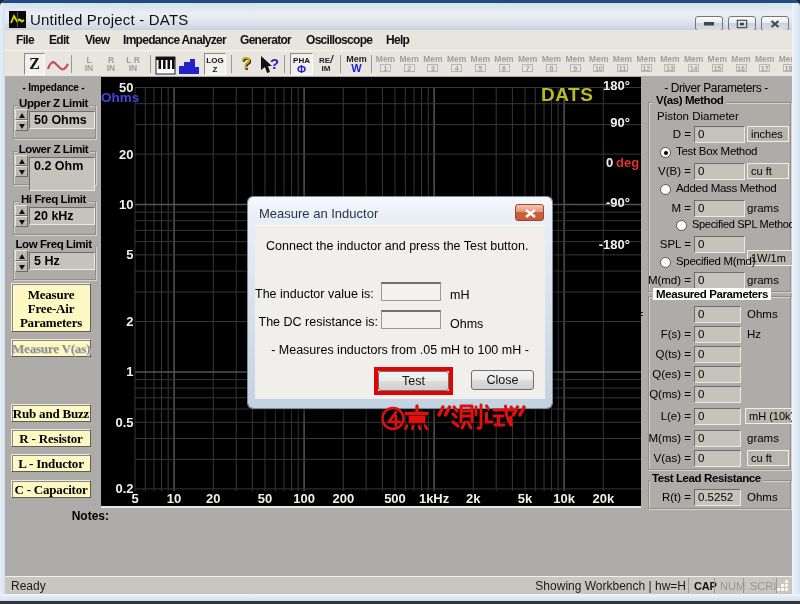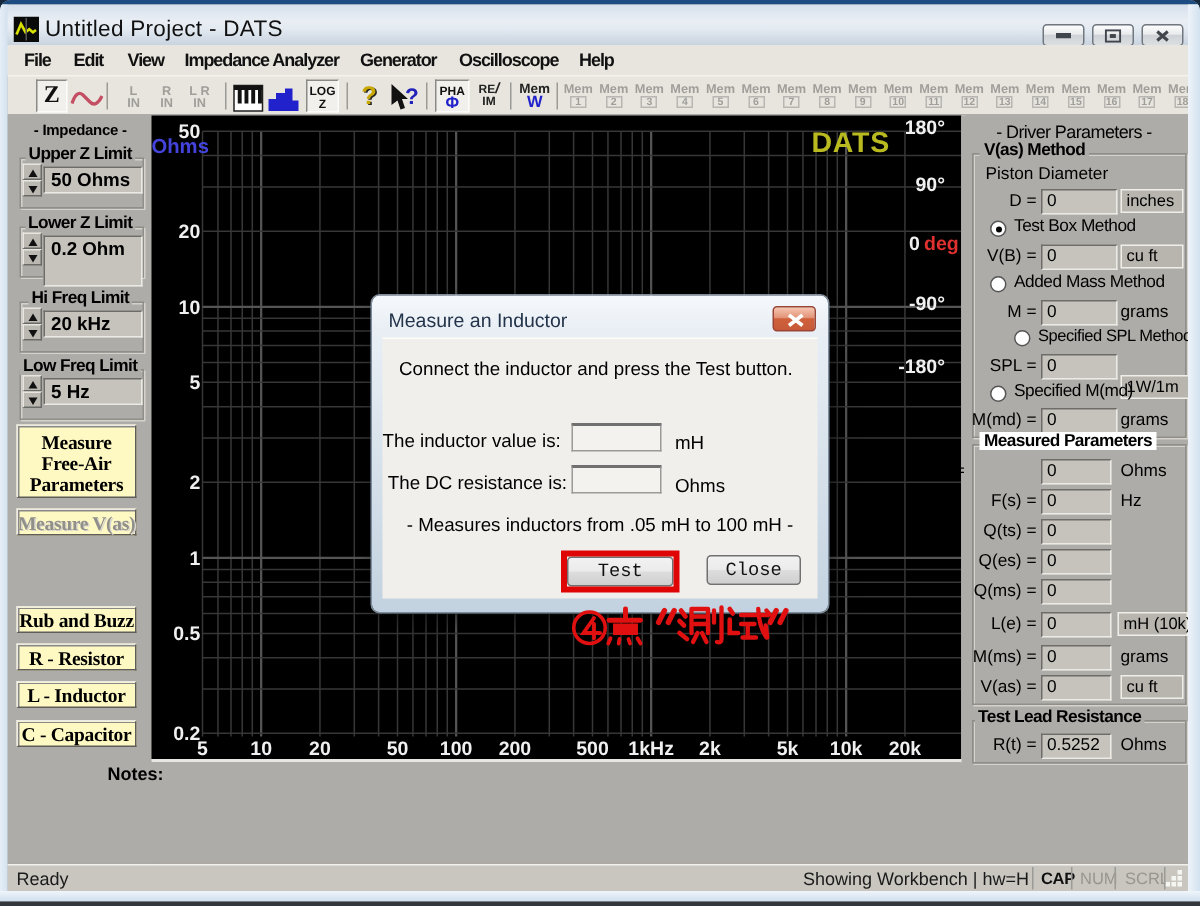--- a/index.html
+++ b/index.html
@@ -47,21 +47,21 @@
 #r_border { position:absolute; left:792px; top:3px; width:8px; height:597px; background:linear-gradient(90deg,#eef3f9,#d3e2f0); }
 #dlg { position:absolute; left:248px; top:197px; width:304px; height:211px; border-radius:5px;
   background:linear-gradient(180deg,#f6f9fc 0%,#e9eff5 10%,#c3d2e0 100%); box-shadow:0 0 0 1px #7d8d9d, 3px 5px 14px rgba(0,0,0,.55); }
 #dlgtitle { position:absolute; left:11px; top:9px; font-size:13px; color:#23344a; }
 #dlgx { position:absolute; left:267px; top:7px; width:29px; height:17px; border:1px solid #9a4536; border-radius:3px;
   background:linear-gradient(180deg,#f6c6b2 0%,#e29478 45%,#d0603c 50%,#c65a38 100%); }
 #dlgx svg { position:absolute; left:9px; top:4px; }
 #dlgbody { position:absolute; left:7px; top:28px; width:290px; height:174px; background:#f1efec; border-top:1px solid #fdfcf8; }
 .dinput { position:absolute; width:60px; height:19px; background:#f4f2ef; border:1px solid #9a9a98; border-top:2px solid #707070; }
 .dbtn { position:absolute; height:20px; border:1px solid #707070; border-radius:3px; font-size:12.5px; text-align:center; line-height:19px; color:#111;
-  background:linear-gradient(180deg,#f2f2f2 0%,#ebebeb 48%,#dddddd 52%,#cfcfcf 100%);font-family:Liberation Mono, monospace; }
+  background:linear-gradient(180deg,#f2f2f2 0%,#ebebeb 48%,#dddddd 52%,#cfcfcf 100%); }
 #redrect { position:absolute; left:119px; top:141px; width:79px; height:28px; border:4px solid #e00505; }
 #anno { position:absolute; left:340px; top:398px; }
 </style></head>
 <body>
 <div id="win">
 <div id="topline"></div>
 <div id="titlebar">
  <svg id="icon" width="17" height="17">
         <rect x="0" y="0" width="17" height="17" fill="#0a0a0a"></rect>
         <path d="M2 12 L5 5 L8 10.5 L10.5 8.5 L13 10.5 L15 9" stroke="#d8e000" stroke-width="1.8" fill="none"></path>

